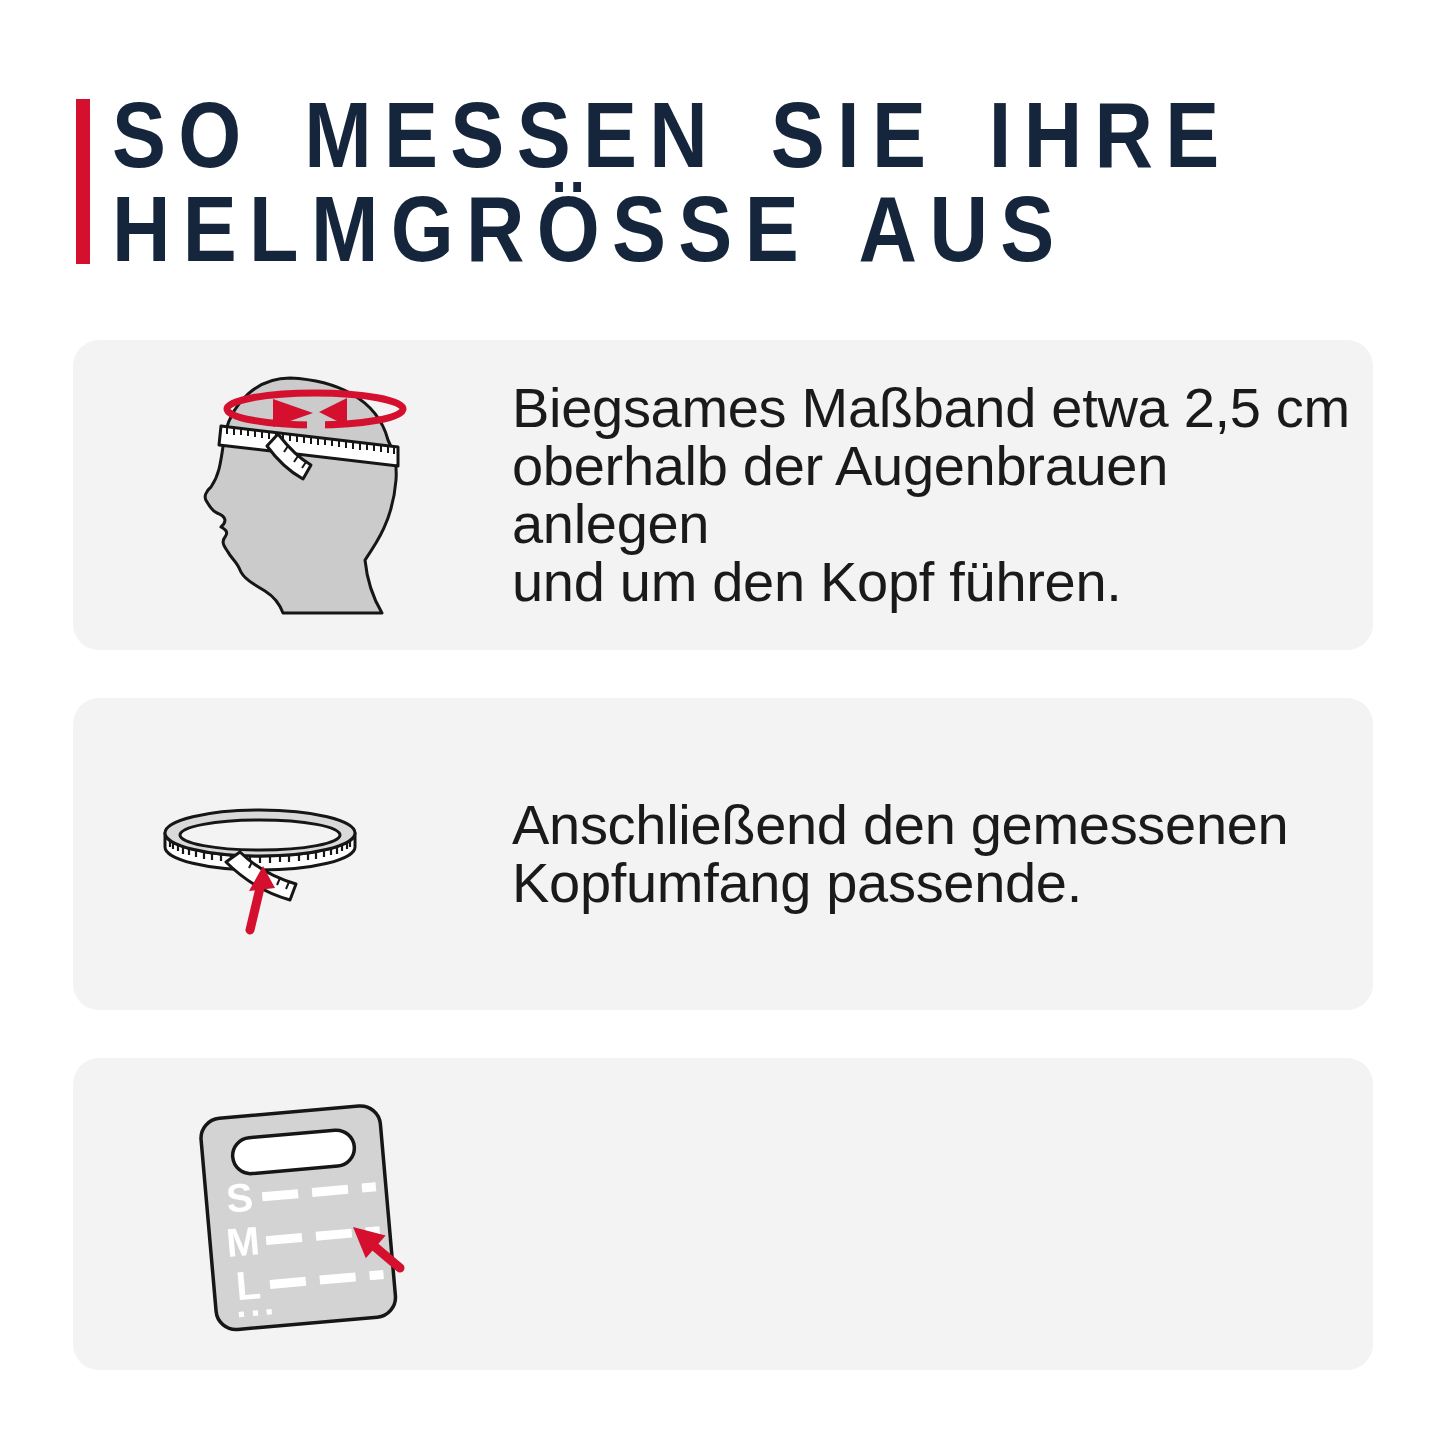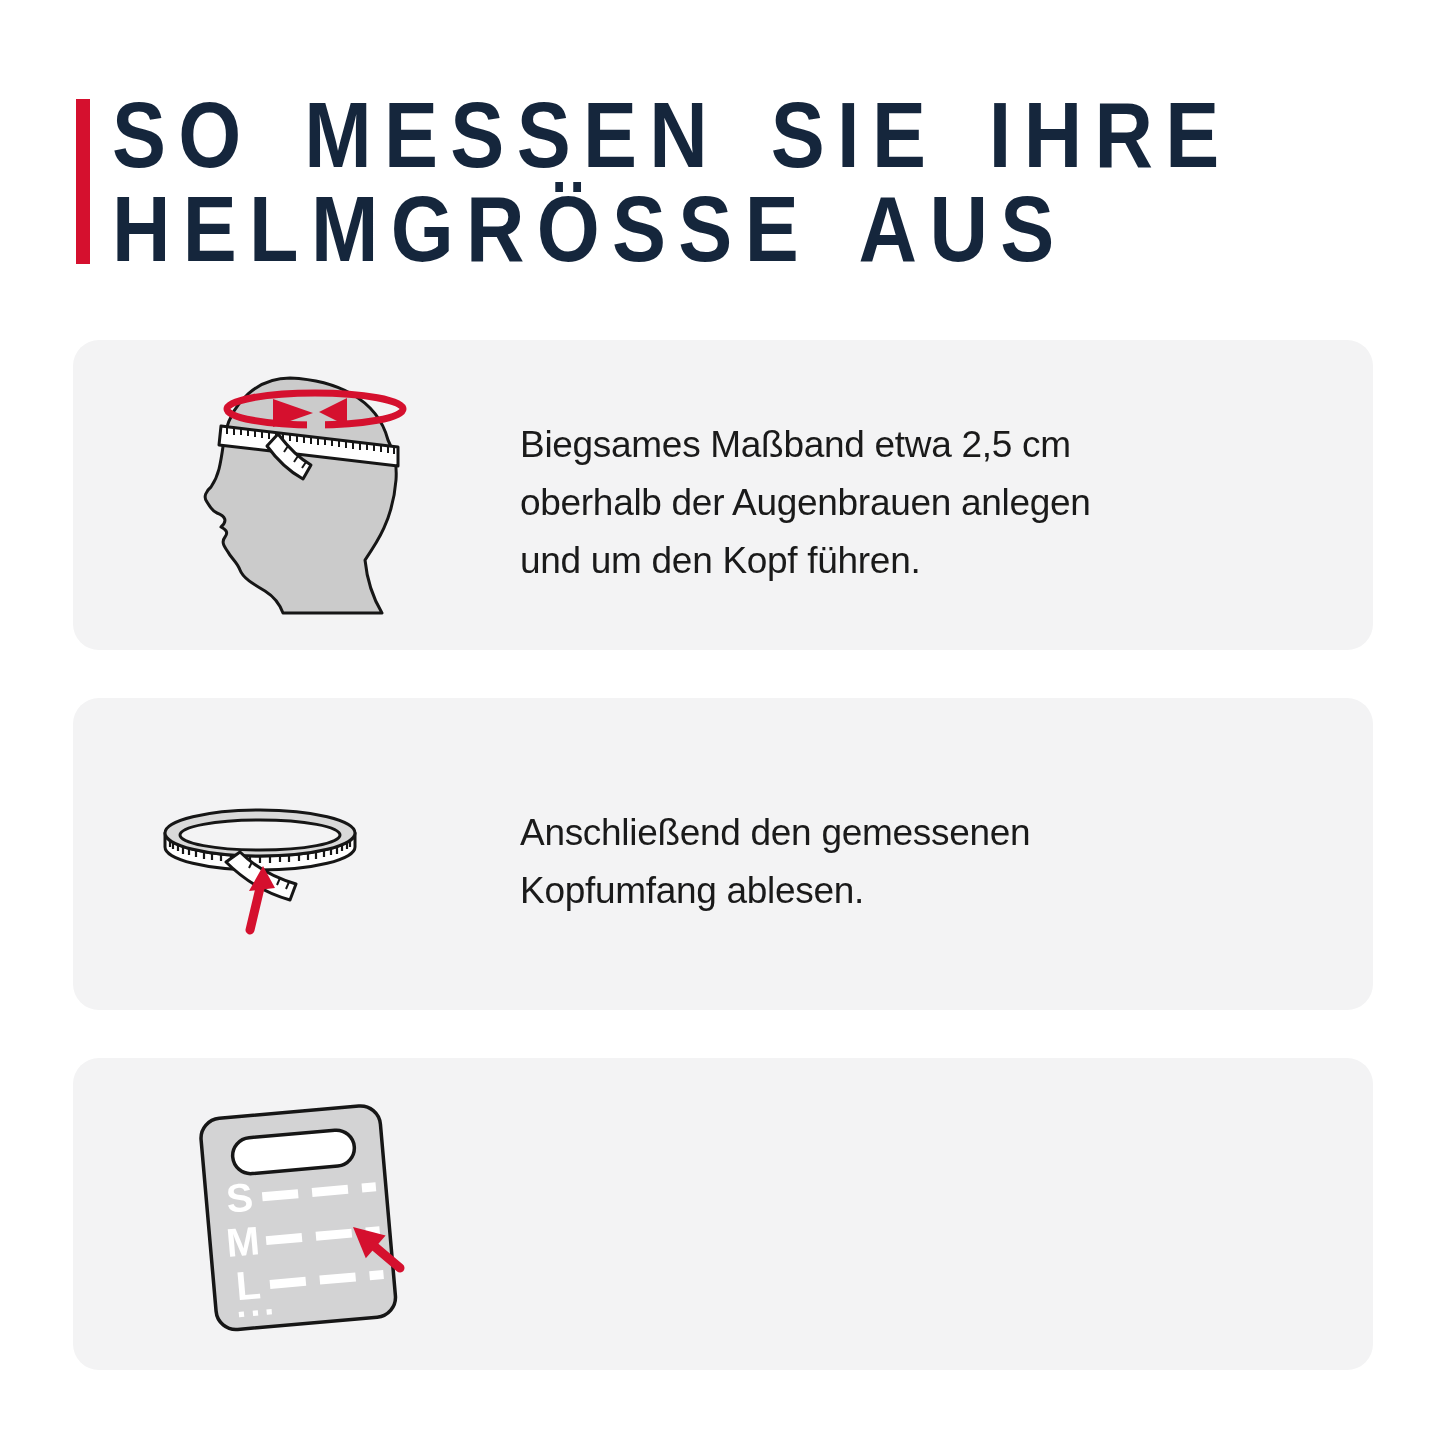--- a/index.html
+++ b/index.html
@@ -23,21 +23,21 @@
   }
   .card-1{top:340px;height:310px;}
   .card-2{top:698px;height:312px;}
   .card-3{top:1058px;height:312px;}
   .illustration{position:absolute;}
   .ill-1{left:122px;top:30px;}
   .ill-2{left:77px;top:102px;}
   .ill-3{left:117px;top:42px;}
   .step-text{
     position:absolute;left:439px;top:50%;transform:translateY(-50%);
-    margin:8px;font-size:37px;line-height:58px;color:#1a1a1a;
+    margin:0;font-size:56px;line-height:58px;color:#1a1a1a;
     white-space:pre-line;letter-spacing:-0.3px;
   }
   .chart-letter{
     font-family:"Liberation Sans","DejaVu Sans",sans-serif;
     font-weight:700;font-size:40px;fill:#ffffff;
   }
   .chart-dots{
     font-family:"Liberation Sans","DejaVu Sans",sans-serif;
     font-weight:700;font-size:36px;fill:#ffffff;letter-spacing:4px;
   }
@@ -88,21 +88,21 @@
         <path d="M200,40v7 M197,42v7 M192,44v7 M187,47v7 M181,48v7 M174,50v7 M166,52v7 M158,53v7
                  M149,54v7 M139,55v7 M130,55v7 M120,56v7 M110,56v7 M100,56v7 M90,55v7 M81,55v7
                  M71,54v7 M62,53v7 M54,52v7 M46,50v7 M39,48v7 M33,47v7 M28,44v7 M23,42v7 M20,40v7" stroke="#161616" stroke-width="2.2" fill="none"></path>
         <path d="M90,52 Q112,74 146,84 L140,100 Q104,90 76,62 Z" fill="#ffffff" stroke="#161616" stroke-width="3" stroke-linejoin="round"></path>
         <path d="M102,62l-3,6 M115,71l-3,6 M130,78l-3,7 M139,82l-3,7" stroke="#161616" stroke-width="2" fill="none"></path>
         <path d="M113,66 L99,91 L125,88 Z" fill="#d5102e"></path>
         <path d="M110,88 L100,130" stroke="#d5102e" stroke-width="9" stroke-linecap="round"></path>
       </svg>
     </div>
     <p class="step-text">Anschließend den gemessenen
-Kopfumfang ablesen.</p>
+Kopfumfang passende.</p>
   </section>
 
   <section class="card card-3">
     <div class="illustration ill-3">
       <svg width="235" height="245" viewBox="0 0 235 245">
         <g transform="rotate(-5 105 115)">
           <rect x="18" y="12" width="180" height="212" rx="20" fill="#d3d3d4" stroke="#161616" stroke-width="3.5"></rect>
           <rect x="48" y="34" width="122" height="36" rx="18" fill="#ffffff" stroke="#161616" stroke-width="3.5"></rect>
           <path d="M74,94 h114 M74,138 h114 M74,182 h114" stroke="#ffffff" stroke-width="9" stroke-dasharray="36 14" fill="none"></path>
           <text x="38" y="107" class="chart-letter">S</text>

